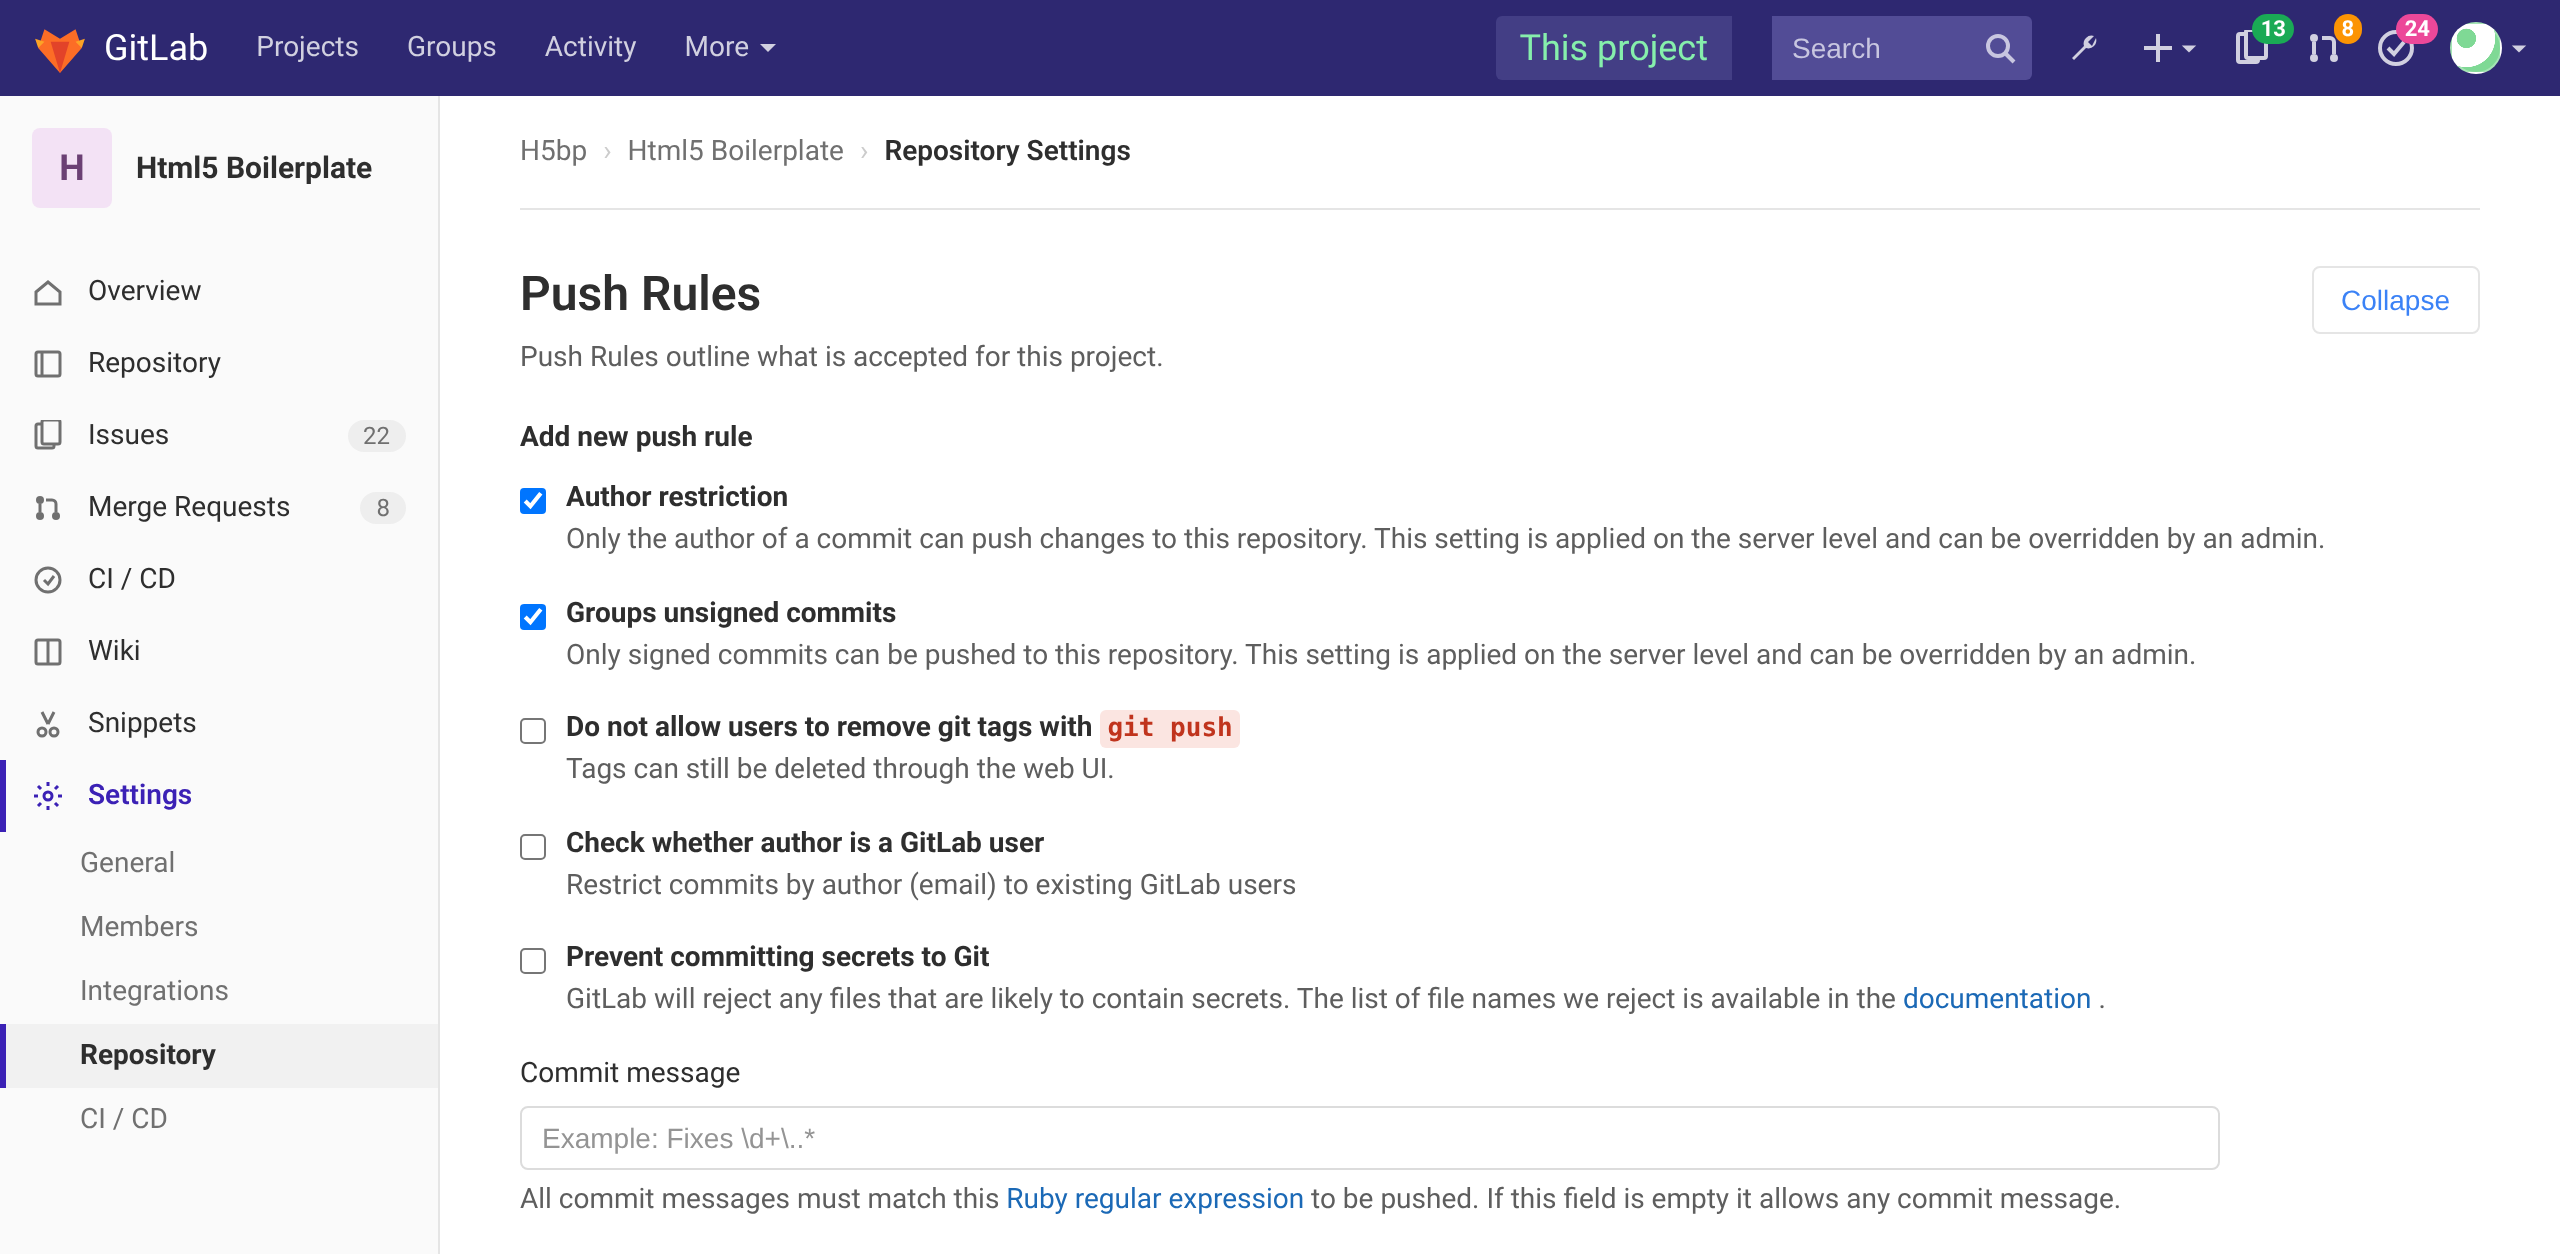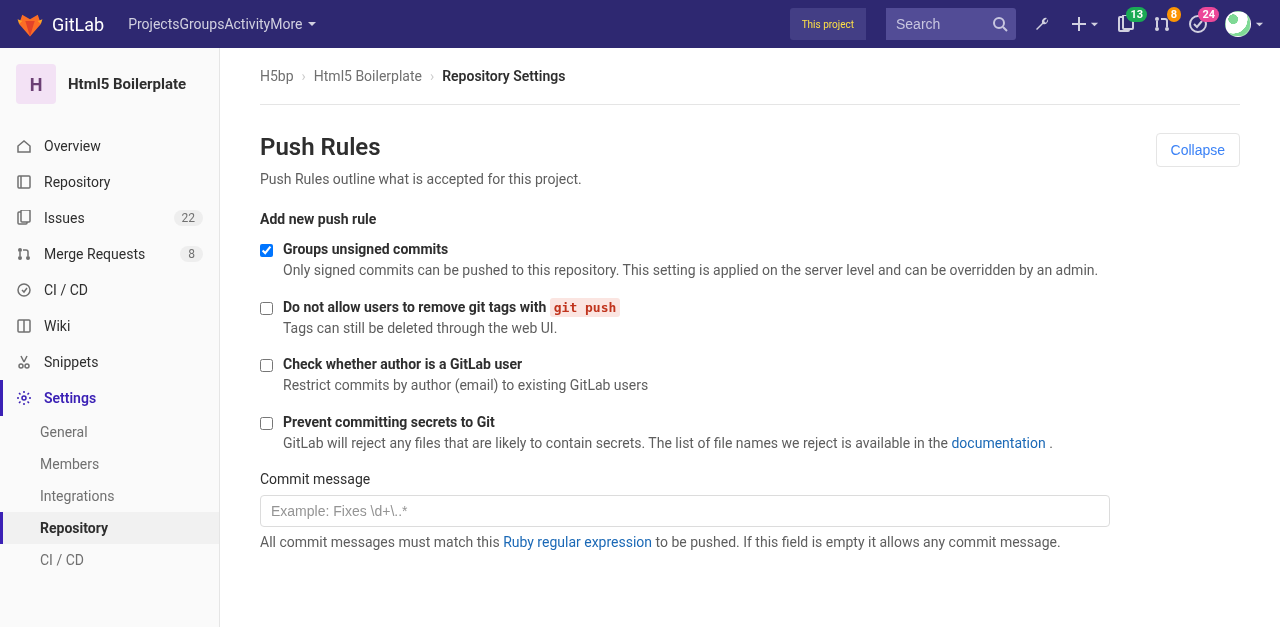--- a/index.html
+++ b/index.html
@@ -4,25 +4,25 @@
 <style>
   * { box-sizing: border-box; margin: 0; padding: 0; }
   body { font-family: -apple-system, BlinkMacSystemFont, "Segoe UI", Roboto, "Helvetica Neue", Arial, sans-serif; font-size: 14px; color: #2e2e2e; background: #fff; }
   a { color: #1b69b6; text-decoration: none; }
   code { font-family: Menlo, Monaco, Consolas, monospace; background: #fbe5e1; color: #c0341d; padding: 2px 4px; border-radius: 3px; font-size: 13px; }
 
   
   .topnav { height: 48px; background: #2e2871; color: #fff; display: flex; align-items: center; padding: 0 16px; }
   .logo { width: 28px; height: 28px; margin-right: 8px; }
   .brand { font-size: 18px; font-weight: 400; margin-right: 24px; }
-  .nav-links { display: flex; }
+  .nav-links { display: flex; gap: 24px; }
   .nav-link { color: #d1d0e0; font-size: 14px; cursor: pointer; display: flex; align-items: center; gap: 4px; }
   .nav-spacer { flex: 1; }
   .search-group { display: flex; height: 32px; }
-  .search-scope { background: #433e85; color: #fde047; border: none; padding: 0 12px; font-size: 10px; border-radius: 3px 0 0 3px; display:flex; align-items:center; }
+  .search-scope { background: #433e85; color: #86efac; border: none; padding: 0 12px; font-size: 18px; border-radius: 3px 0 0 3px; display:flex; align-items:center; }
   .search-input-wrap { position: relative; }
   .search-input { height: 32px; width: 130px; background: #524c96; border: none; color: #fff; padding: 0 30px 0 10px; font-size: 14px; border-radius: 0 3px 3px 0; margin-left: 20px; }
   .search-input::placeholder { color: #c8c6e0; }
   .search-icon { position: absolute; right: 8px; top: 8px; width: 16px; height: 16px; fill: #c8c6e0; }
   .top-icons { display: flex; align-items: center; gap: 18px; margin-left: 18px; }
   .top-icon { width: 18px; height: 18px; fill: #d1d0e0; position: relative; cursor: pointer; }
   .icon-wrap { position: relative; display: flex; align-items: center; cursor: pointer; }
   .badge-g { position: absolute; top: -8px; right: -12px; background: #1aaa55; color: #fff; font-size: 11px; font-weight: 700; padding: 1px 4px; border-radius: 8px; }
   .badge-o { position: absolute; top: -8px; right: -10px; background: #fc9403; color: #fff; font-size: 11px; font-weight: 700; padding: 1px 4px; border-radius: 8px; }
   .badge-b { position: absolute; top: -8px; right: -12px; background: #ec4899; color: #fff; font-size: 11px; font-weight: 700; padding: 1px 4px; border-radius: 8px; }
@@ -239,20 +239,27 @@
       </div>
       <button class="collapse-btn">Collapse</button>
     </div>
 
     <label class="form-label-strong">Add new push rule</label>
 
     <div id="rules">
         <div class="rule">
     <input type="checkbox" checked="" style="">
     <div>
+      <div class="rule-title">Author restriction</div>
+      <div class="rule-desc">Only the author of a commit can push changes to this repository. This setting is applied on the server level and can be overridden by an admin.</div>
+    </div>
+        </div>
+        <div class="rule">
+    <input type="checkbox" checked="" style="">
+    <div>
       <div class="rule-title">Groups unsigned commits</div>
       <div class="rule-desc">Only signed commits can be pushed to this repository. This setting is applied on the server level and can be overridden by an admin.</div>
     </div>
         </div>
         <div class="rule">
     <input type="checkbox" style="">
     <div>
       <div class="rule-title"><span>Do not allow users to remove git tags with </span><code>git push</code></div>
       <div class="rule-desc">Tags can still be deleted through the web UI.</div>
     </div>

